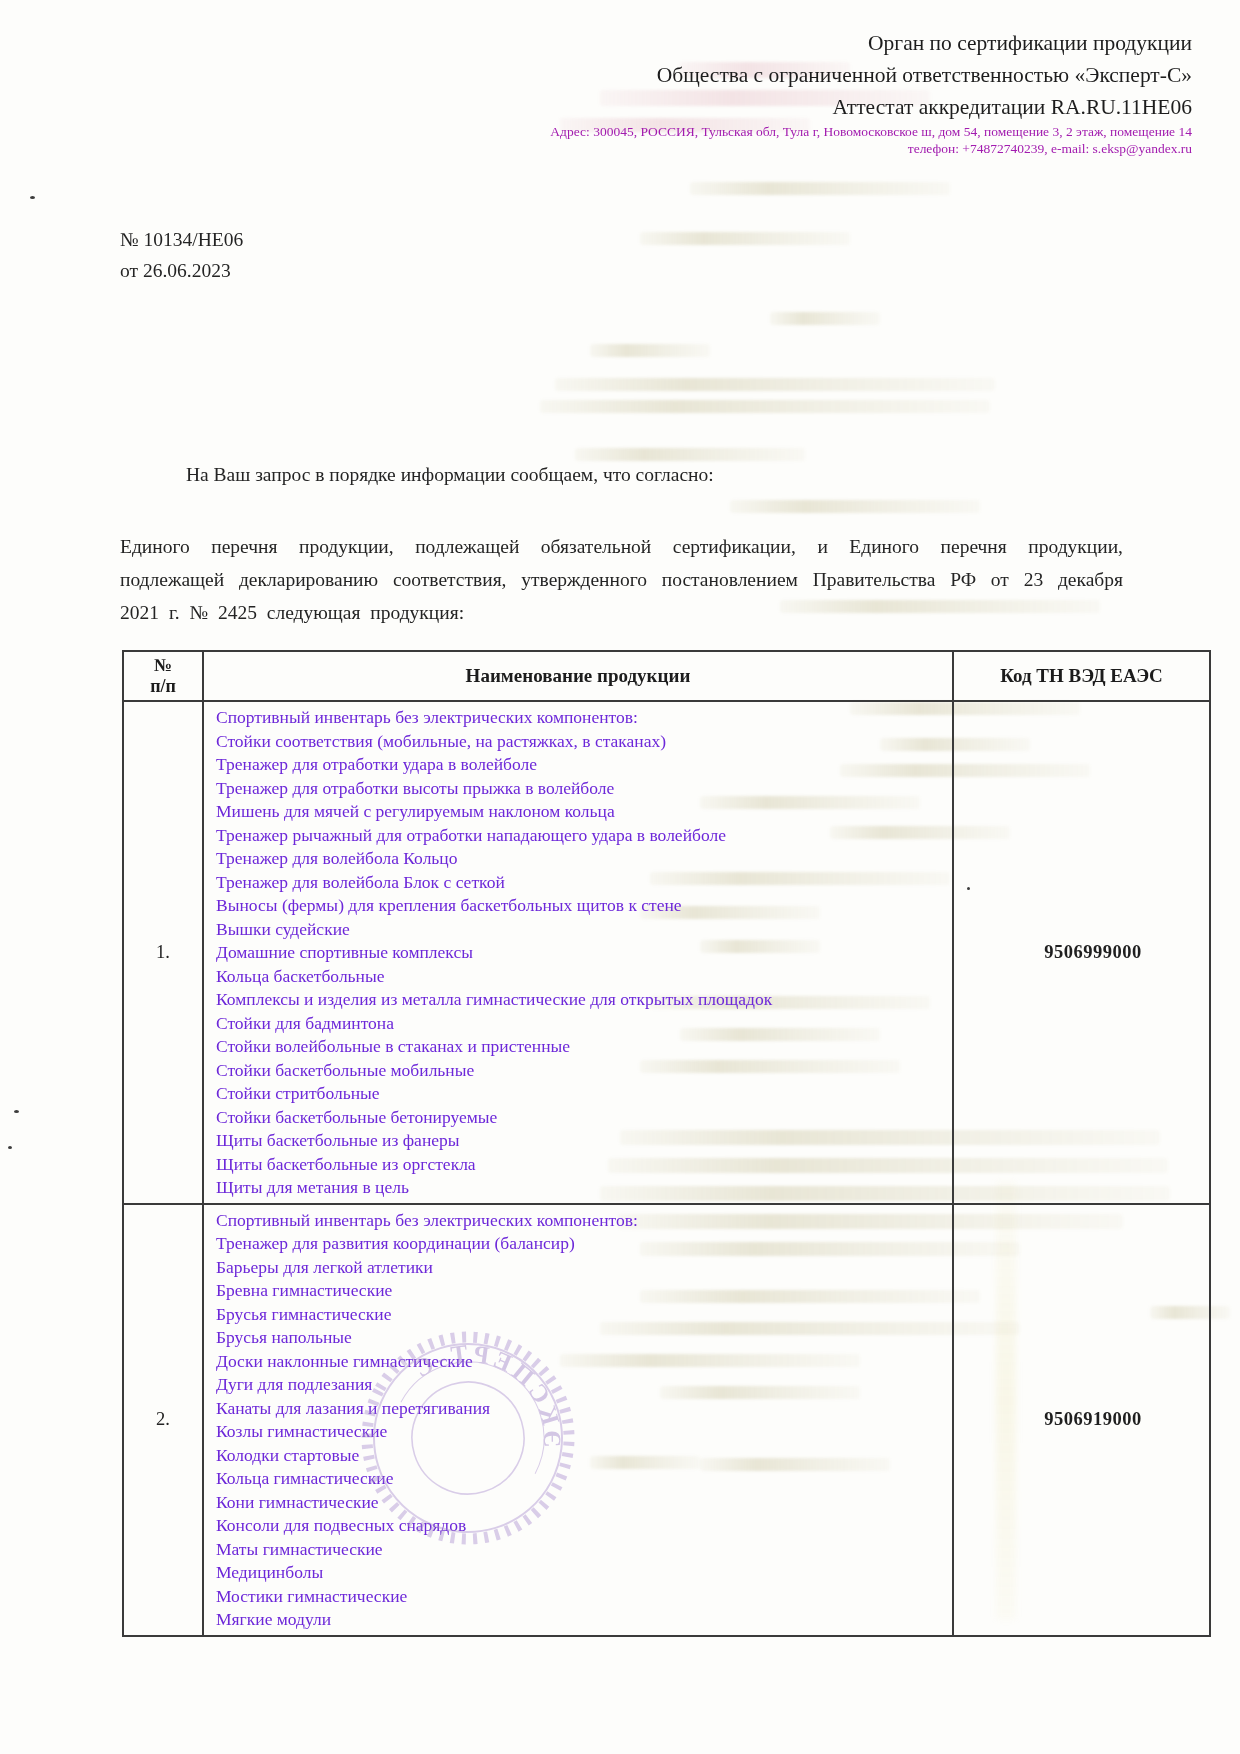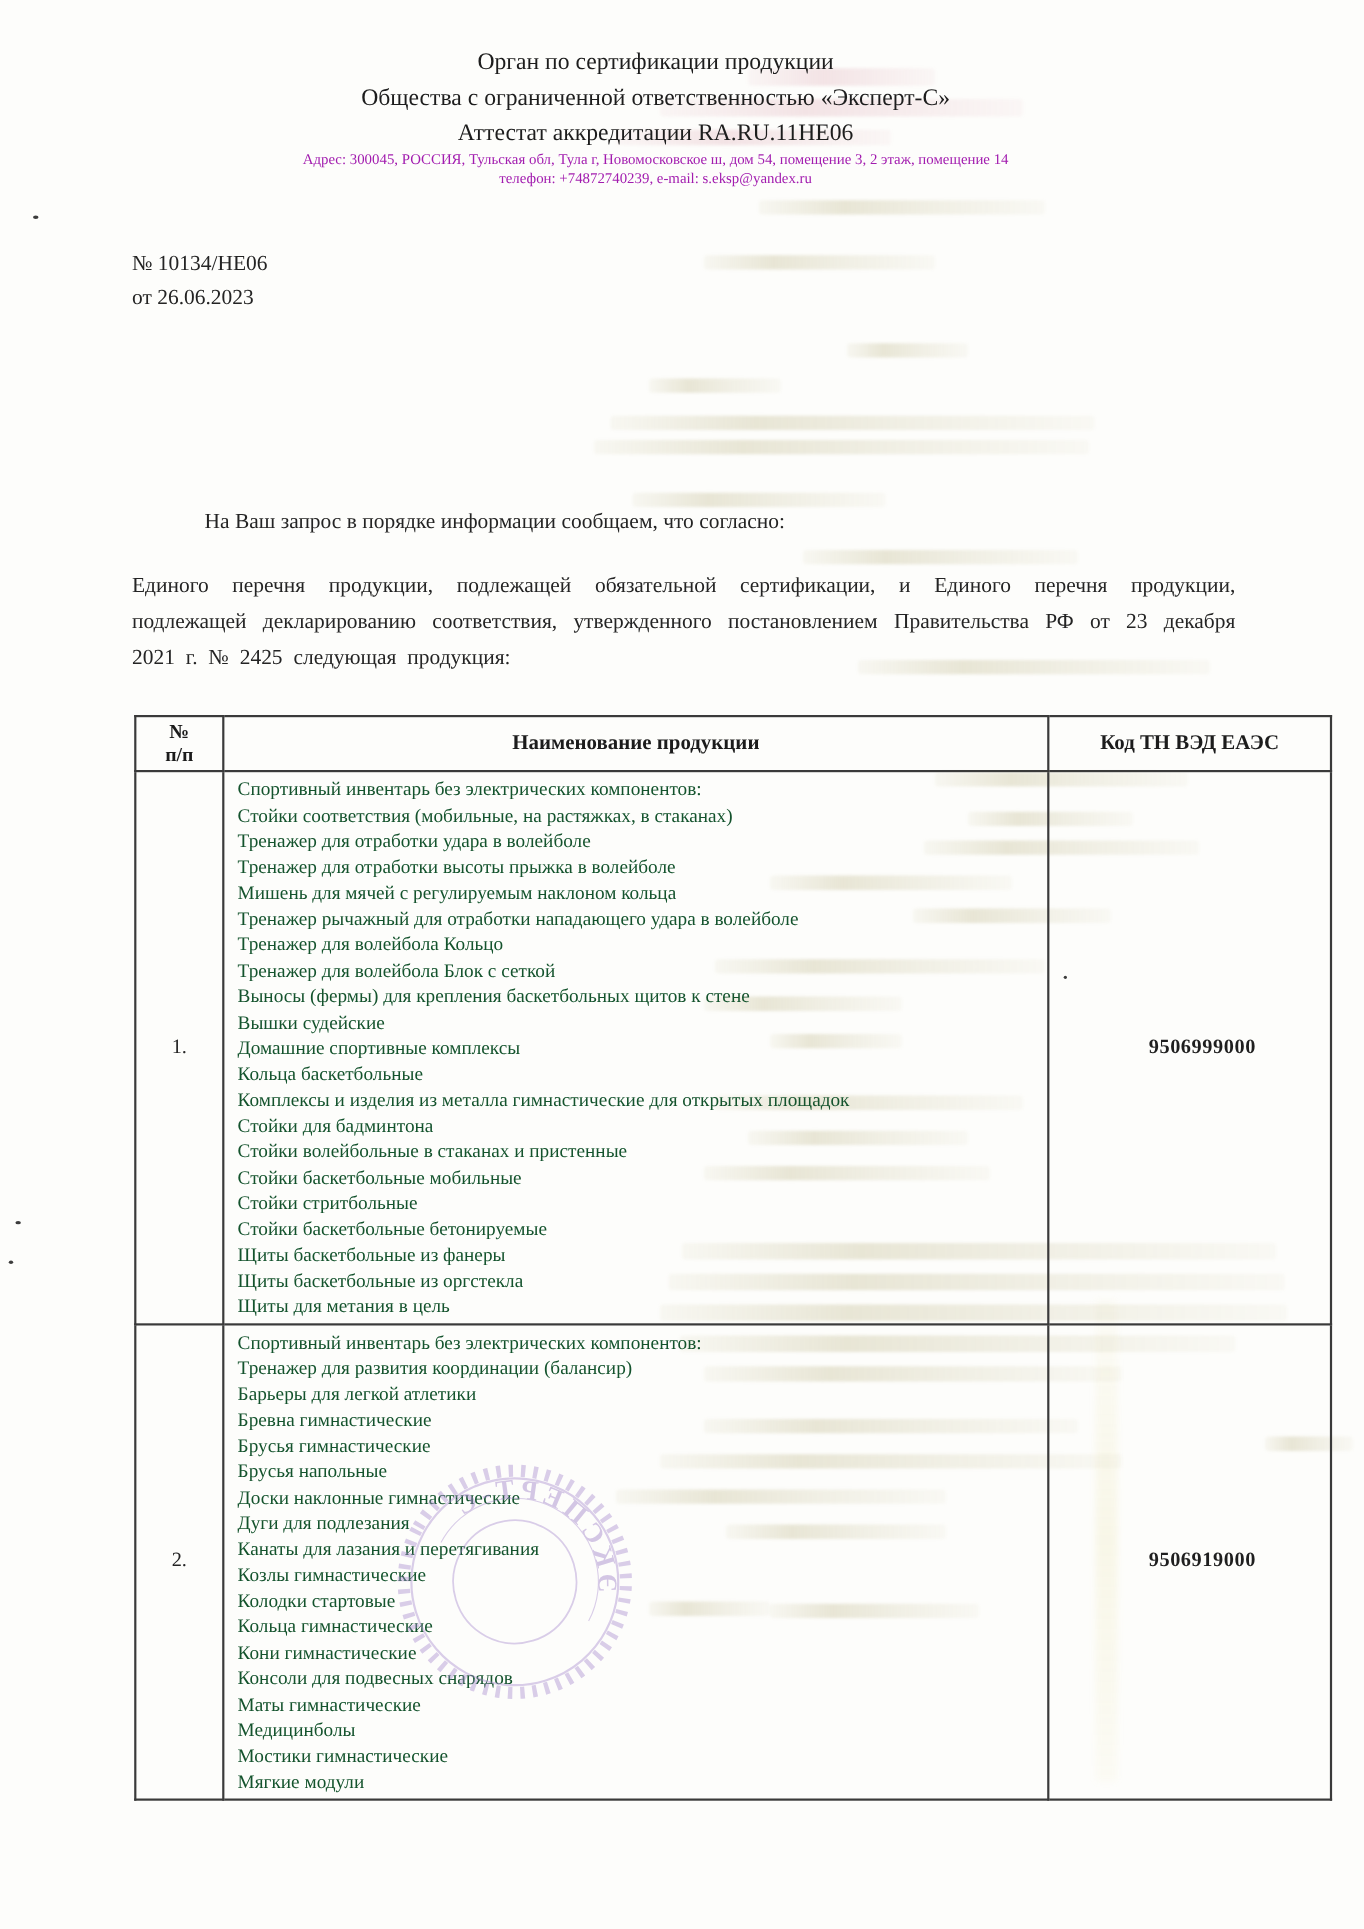--- a/index.html
+++ b/index.html
@@ -7,52 +7,52 @@
     position:relative;
     width:1240px;height:1754px;
     margin:0 auto;
     background:#fdfdfb;
     overflow:hidden;
     font-family:"Liberation Serif","DejaVu Serif",serif;
     color:#242424;
   }
   
   .org-header{
-    position:absolute;top:40px;left:0;width:1192px;
-    text-align:center;
+    position:absolute;top:27px;left:0;width:1192px;
+    text-align:right;
   }
   .org-header .h-line{font-size:21.5px;line-height:32px;color:#1d1d1d;}
   .org-header .h-small{font-size:13.5px;line-height:17px;color:#a21caf;}
   
   .ref-block{position:absolute;left:120px;top:224px;font-size:19.5px;line-height:31px;}
   .recipient-block{position:absolute;left:545px;top:222px;font-size:19.5px;line-height:27.5px;}
   
   .intro-line{position:absolute;left:186px;top:464px;font-size:19.5px;}
   .legal-par{
-    position:absolute;left:120px;top:516px;width:1003px;
+    position:absolute;left:120px;top:530px;width:1003px;
     font-size:19.5px;line-height:33px;
     text-align:justify;text-align-last:left;word-spacing:5px;
   }
   
   .doc-table{
     position:absolute;left:122px;top:650px;width:1075px;
     border-collapse:collapse;table-layout:fixed;
   }
   .doc-table th,.doc-table td{
     border:2px solid #3a3a3a;
     vertical-align:middle;
   }
   .th-num,.td-num{width:76px;text-align:center;}
   .th-name,.td-items{width:746px;margin-top:28px;}
   .th-code,.td-code{width:253px;text-align:center;}
   .doc-table th{height:46px;font-size:19px;font-weight:bold;color:#1c1c1c;}
   .th-num div{line-height:21px;font-size:18px;}
   .td-num{font-size:18.5px;}
   .td-items{padding:4px 8px 3px 12px;vertical-align:top;}
-  .item-line{font-size:17.5px;line-height:23.5px;white-space:nowrap;color:#14532d;}
+  .item-line{font-size:17.5px;line-height:23.5px;white-space:nowrap;color:#6d28d9;}
   .td-code{font-size:18.5px;font-weight:bold;letter-spacing:.5px;color:#1f1f1f;padding-left:24px;}
   
   .stamp{
     position:absolute;left:346px;top:1310px;width:244px;height:254px;
     opacity:.42;filter:blur(.6px);
     pointer-events:none;
   }
   
   .ghost{
     position:absolute;height:13px;border-radius:3px;

